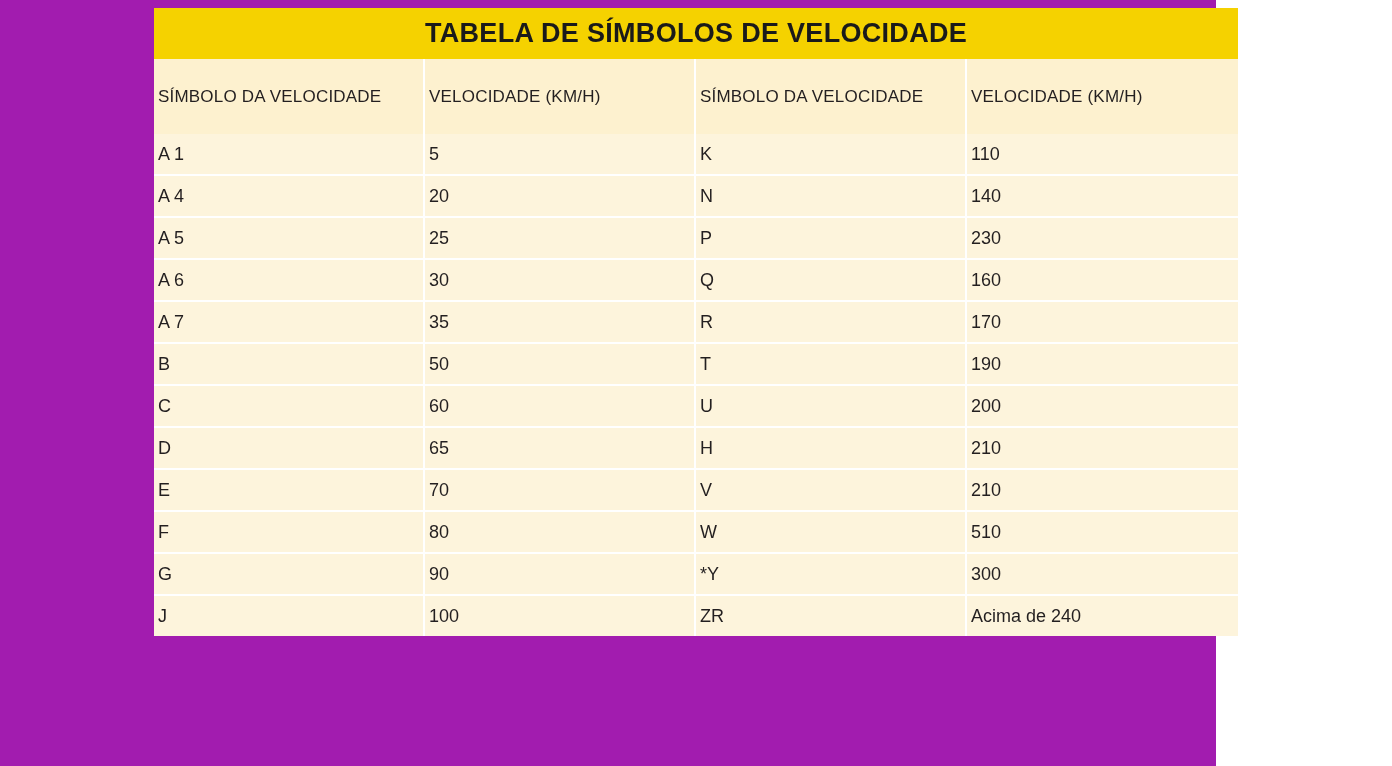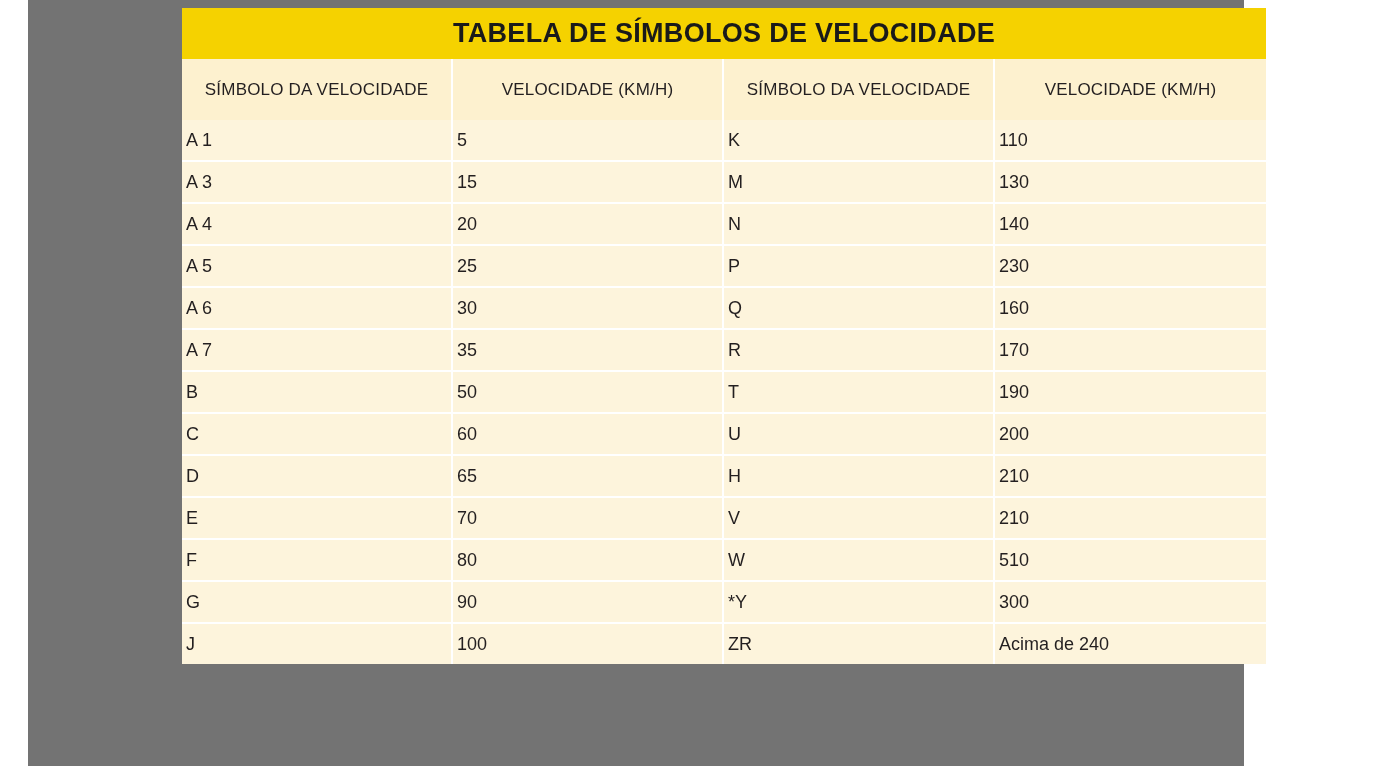--- a/index.html
+++ b/index.html
@@ -10,22 +10,21 @@
   body {
     width: 1392px;
     height: 766px;
     font-family: "Liberation Sans", sans-serif;
     overflow: hidden;
   }
   .page {
     position: relative;
     width: 1216px;
     height: 766px;
-    background: #737373;
-    margin-left: 28px;
+    background: #a21caf;
   }
   .table-wrap {
     position: absolute;
     left: 154px;
     top: 8px;
     width: 1084px;
   }
   table.speed-table {
     border-collapse: collapse;
     width: 1084px;
@@ -51,23 +50,23 @@
     display: block;
     line-height: 51px;
     white-space: nowrap;
   }
 
   thead.col-head th {
     background: #fdf1cf;
     color: #231f20;
     font-size: 17px;
     font-weight: normal;
-    text-align: center;
+    text-align: left;
     height: 51px;
-    padding: 5px 4px;
+    padding: 12px 4px;
     border-right: 2px solid #ffffff;
     letter-spacing: 0.2px;
   }
   thead.col-head th:last-child { border-right: none; }
 
   tbody td {
     background: #fdf4dc;
     color: #231f20;
     font-size: 18px;
     text-align: left;
@@ -105,26 +104,20 @@
           <th>SÍMBOLO DA VELOCIDADE</th>
           <th>VELOCIDADE (KM/H)</th>
         </tr>
       </thead>
       <tbody>
         <tr>
           <td>A 1</td>
           <td>5</td>
           <td>K</td>
           <td>110</td>
-        </tr>
-        <tr>
-          <td>A 3</td>
-          <td>15</td>
-          <td>M</td>
-          <td>130</td>
         </tr>
         <tr>
           <td>A 4</td>
           <td>20</td>
           <td>N</td>
           <td>140</td>
         </tr>
         <tr>
           <td>A 5</td>
           <td>25</td>

